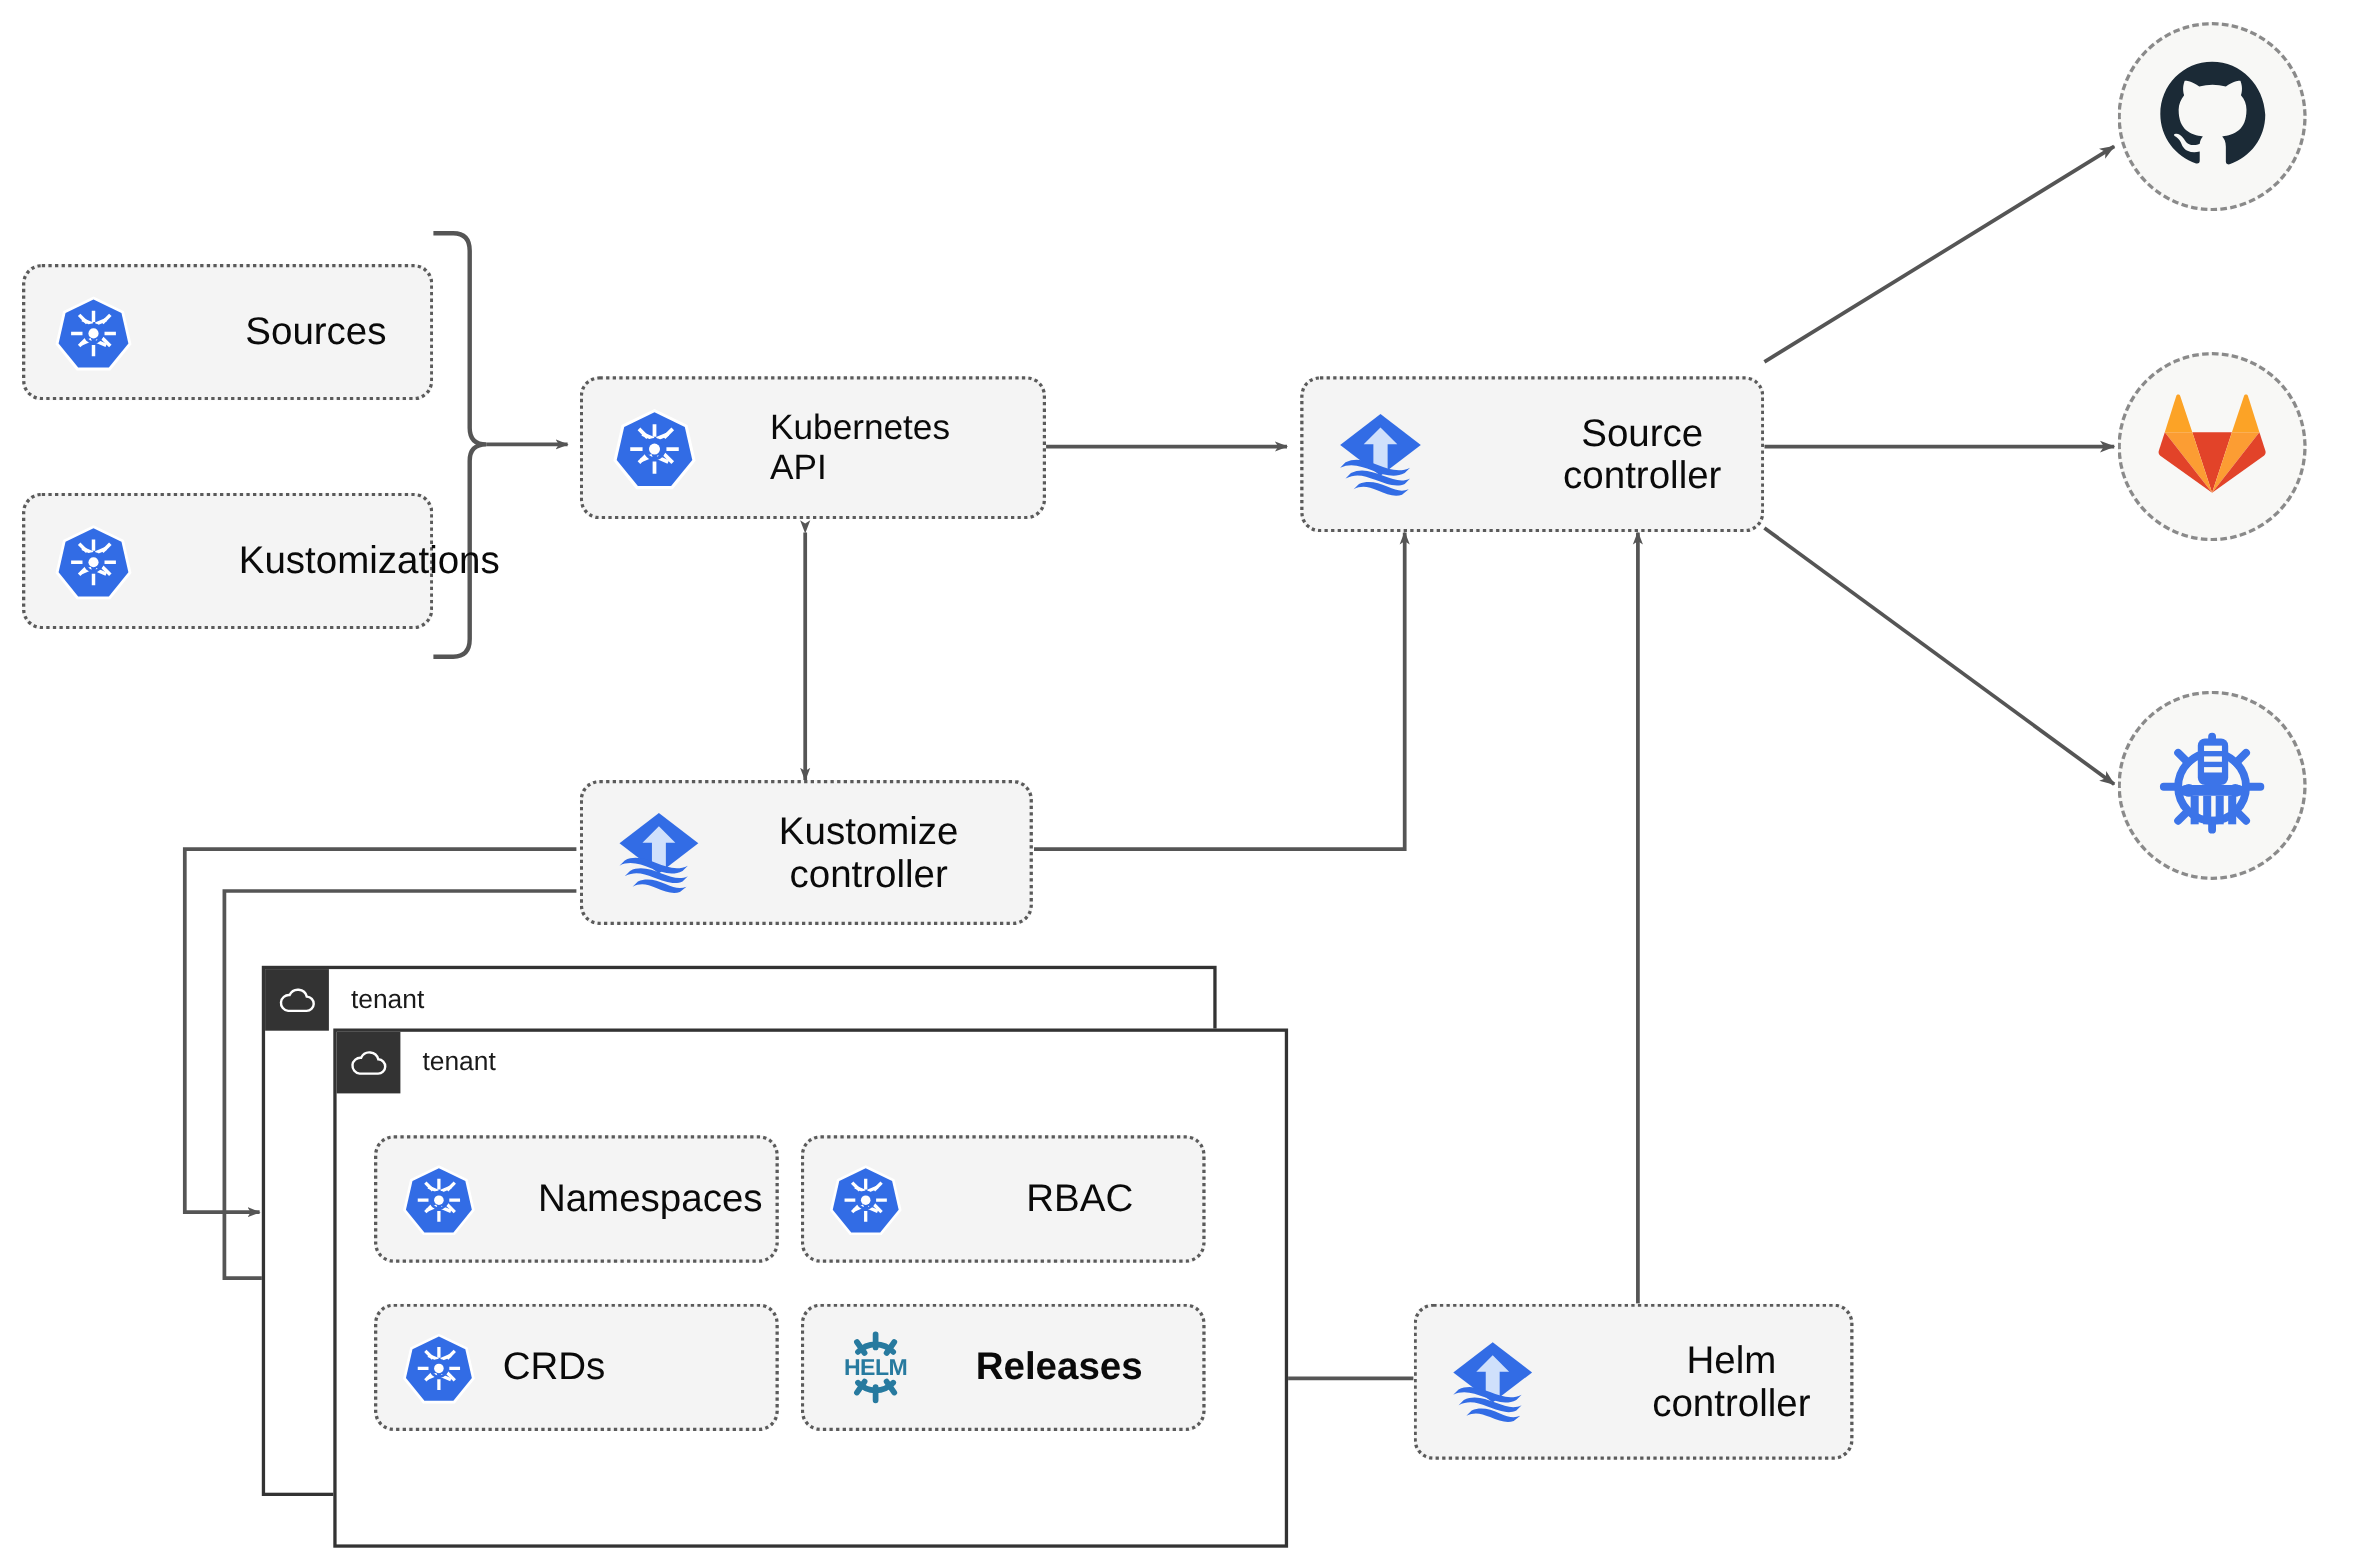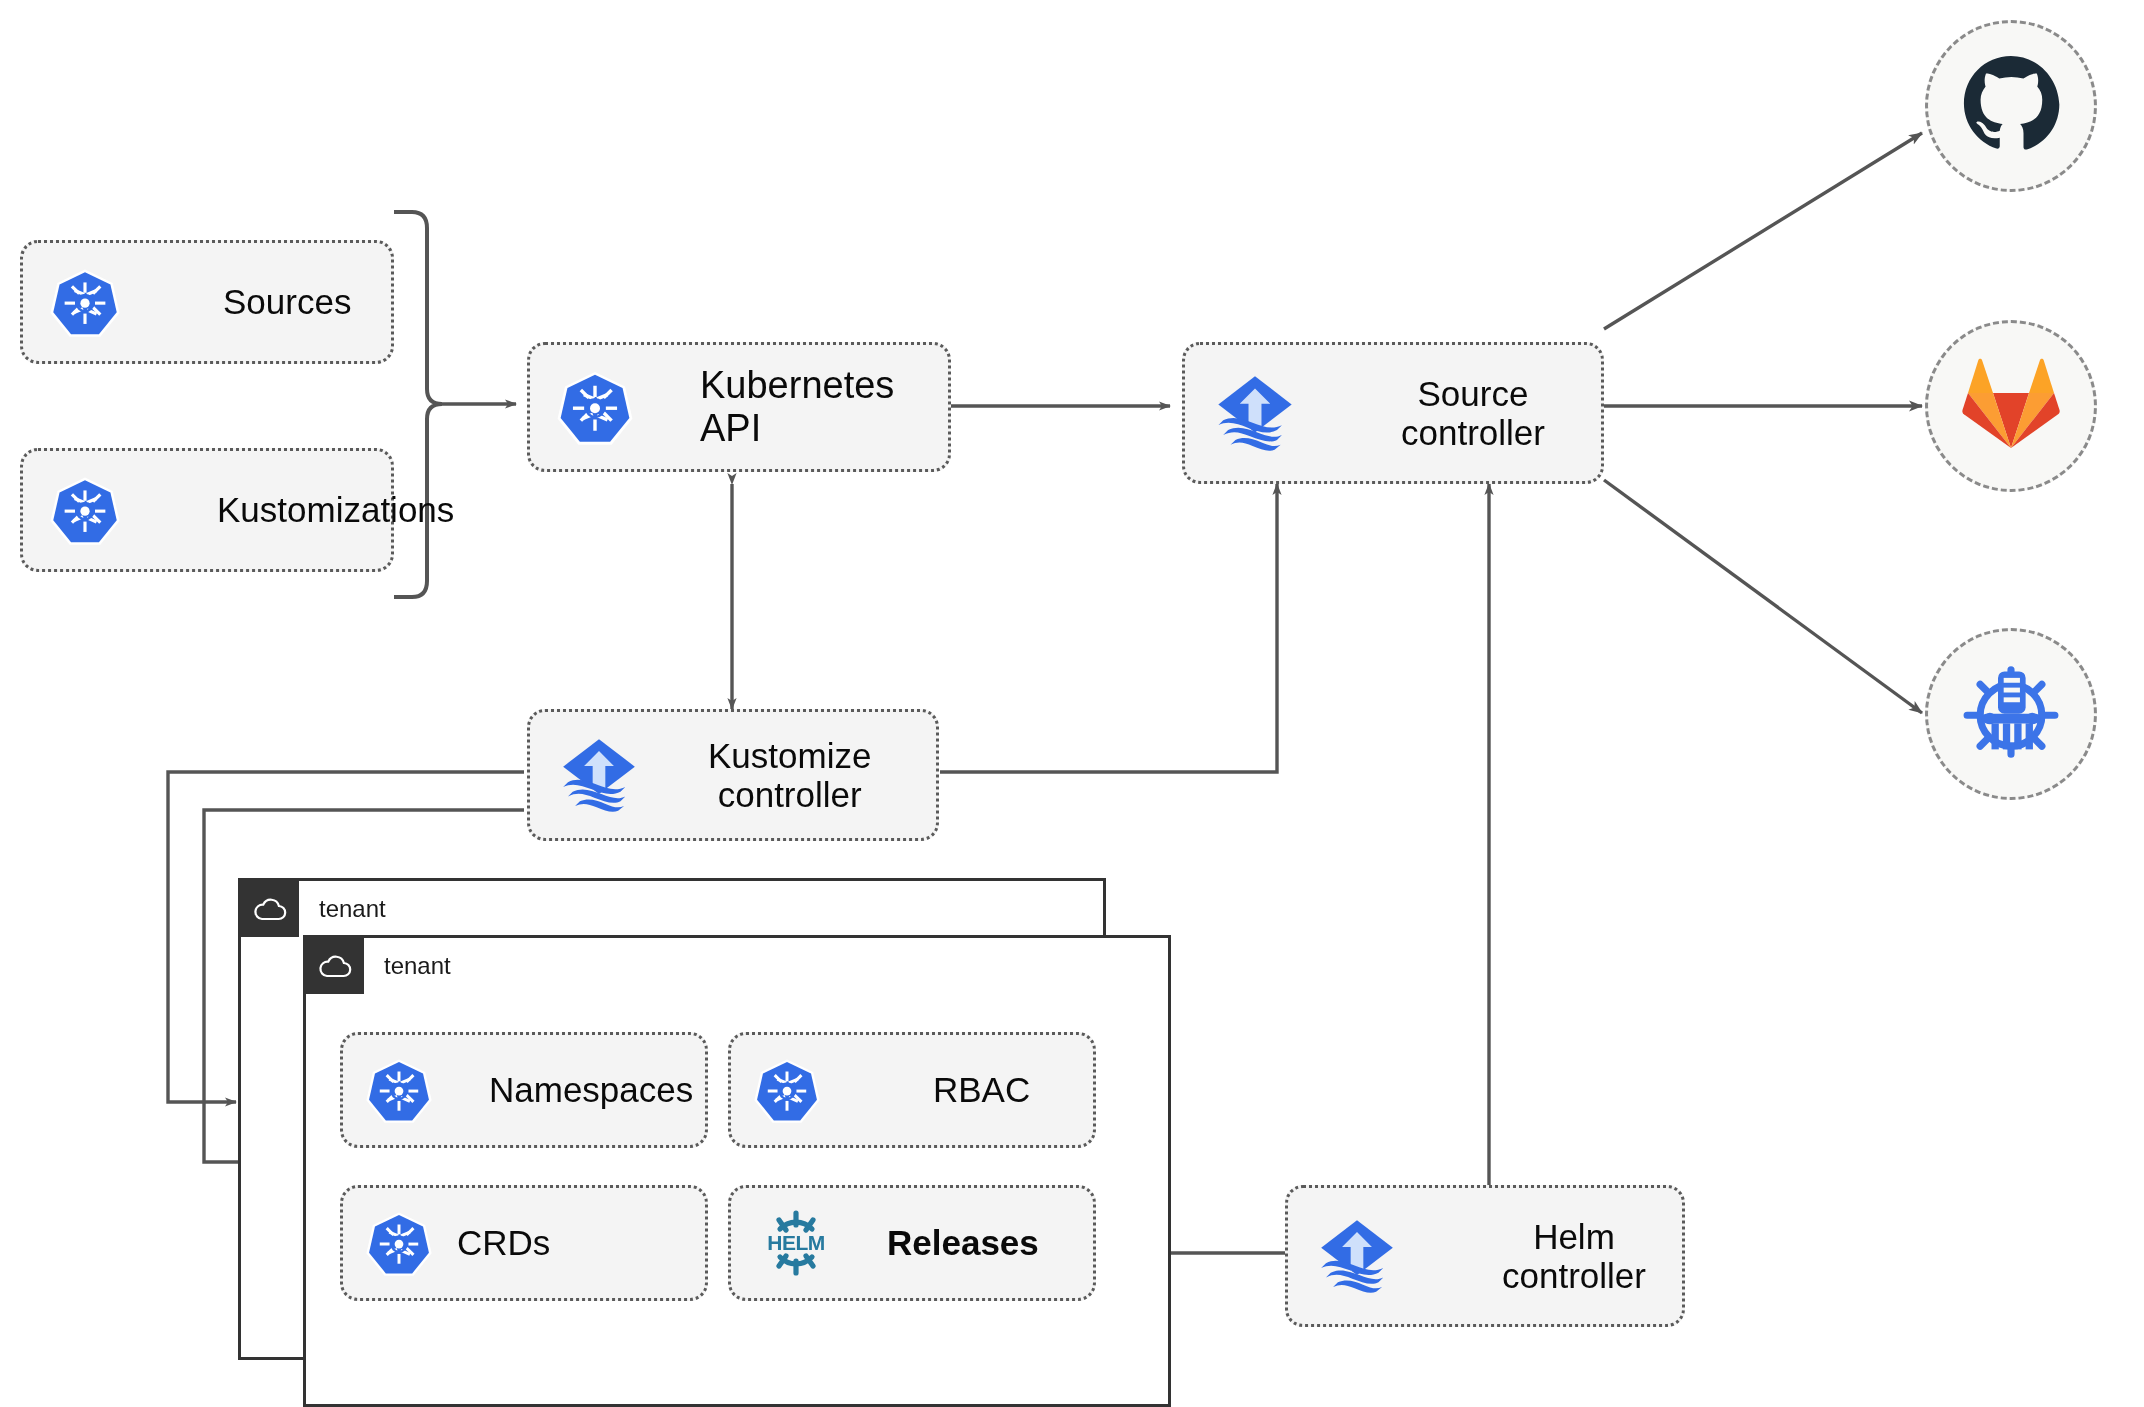--- a/index.html
+++ b/index.html
@@ -134,36 +134,36 @@
           <path d="M44.6 17l2 2-6.5 6.5-2-2z"></path>
             <path d="M25.9 35.7l2 2L21.4 44.2l-2-2z"></path>
           <path d="M22.3 23.1l1.1-2.6 8.5 3.6-1.1 2.6z"></path>
           <path d="M33.2 40.3l1.1-2.6 8.5 3.6-1.1 2.6z"></path>
           <path d="M41.7 20.5l1.1 2.6-8.5 3.6-1.1-2.6z"></path>
           <path d="M22.3 42.9l-1.1-2.6 8.5-3.6 1.1 2.6z"></path>
           <circle cx="32" cy="33" r="7.2" fill="none" stroke="#326CE5" stroke-width="2.2"></circle>
         </g>
       </svg>
     </span>
-    <span class="lbl" style="margin-left:42px;font-size:38px;">Kubernetes API</span>
+    <span class="lbl" style="margin-left:42px;font-size:32px;">Kubernetes API</span>
   </div>
 
   <div class="node" style="left:1182px;top:342px;width:422px;height:142px;padding:0 26px;">
     <span class="ico">
       <svg width="88" height="88" viewBox="0 0 72 72">
         <path d="M36 6 66 29 36 52 6 29Z" fill="#326CE5"></path>
         <path d="M36 16 48.5 28.5h-7.2v20h-10.6v-20h-7.2z" fill="#cfe0fb"></path>
         <g fill="#326CE5">
           <path d="M10 42c8-4 16-1 24 2s16 6 24 2l-4 4c-8 4-16 1-24-2s-16-6-24-2z"></path>
           <path d="M14 50c8-4 16-1 24 2s14 5 20 2l-4 4c-6 3-14 0-22-3s-14-5-22-1z"></path>
           <path d="M20 58c7-3 14-1 21 2s11 4 16 2l-5 4c-5 2-11 0-18-3s-12-4-18-1z"></path>
         </g>
       </svg>
     </span>
-    <span class="lbl" style="margin-left:78px;text-align:center;">Source
+    <span class="lbl" style="margin-left:98px;text-align:center;">Source
 controller</span>
   </div>
 
   <div class="node" style="left:527px;top:709px;width:412px;height:132px;padding:0 26px;align-items:center;">
     <span class="ico">
       <svg width="86" height="86" viewBox="0 0 72 72">
         <path d="M36 6 66 29 36 52 6 29Z" fill="#326CE5"></path>
         <path d="M36 16 48.5 28.5h-7.2v20h-10.6v-20h-7.2z" fill="#cfe0fb"></path>
         <g fill="#326CE5">
           <path d="M10 42c8-4 16-1 24 2s16 6 24 2l-4 4c-8 4-16 1-24-2s-16-6-24-2z"></path>

